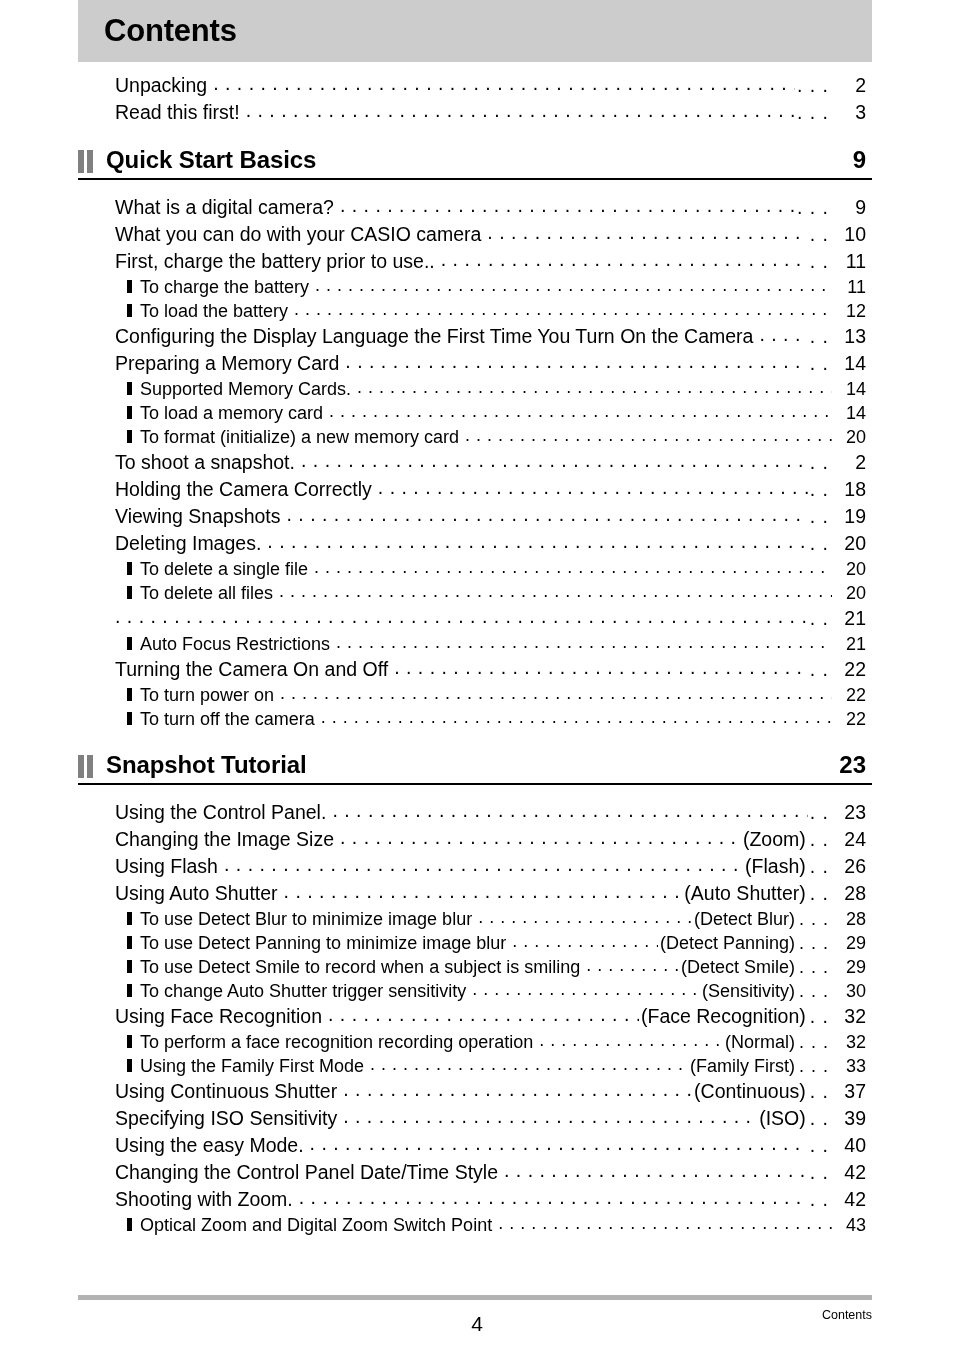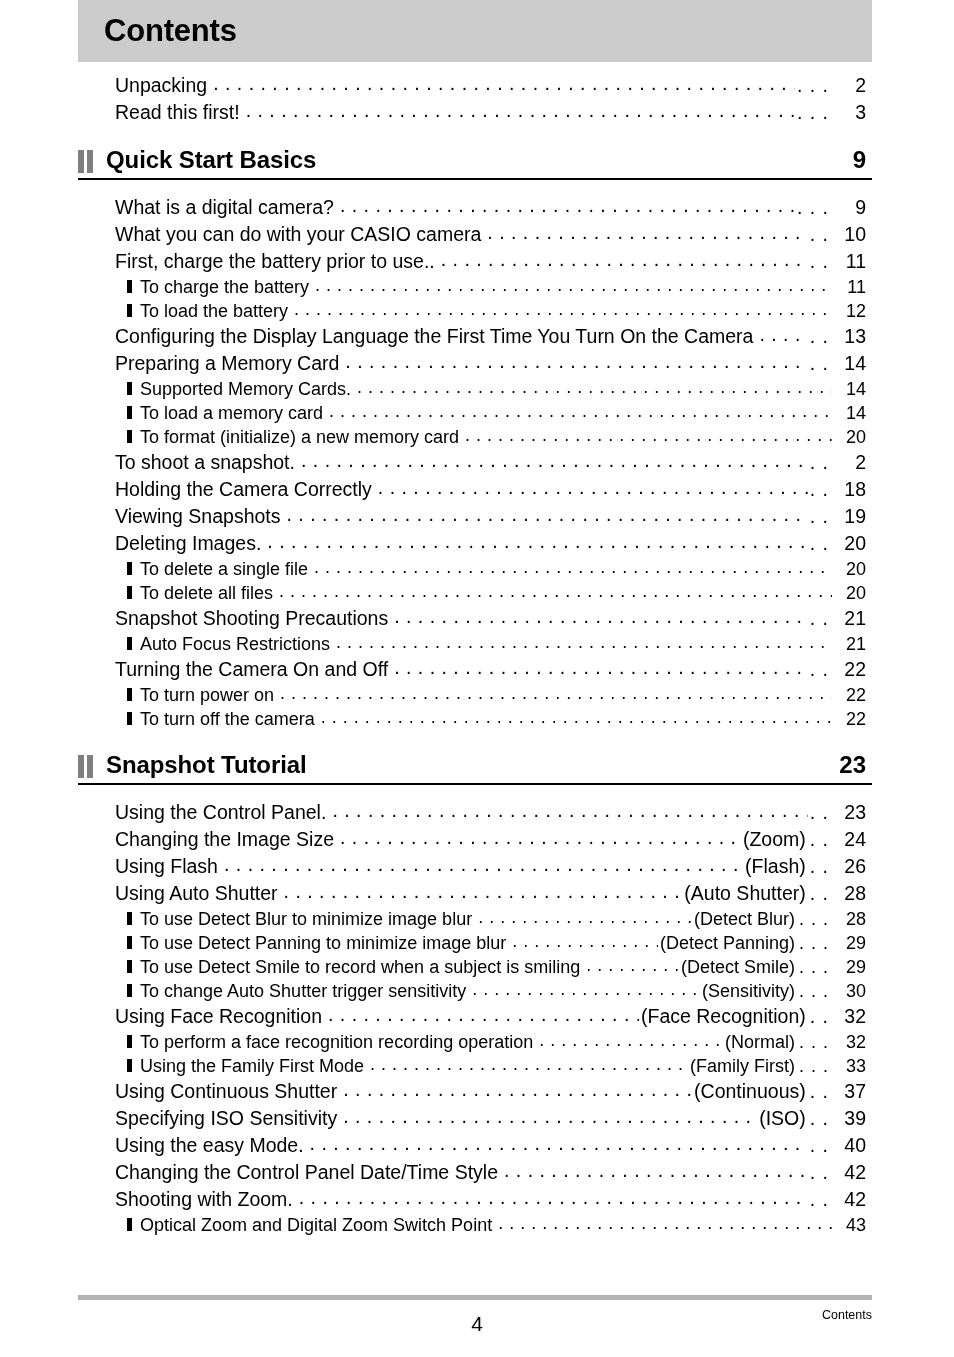--- a/index.html
+++ b/index.html
@@ -327,21 +327,20 @@
           <span class="leader"></span>
           <span class="pageno">20</span>
         </div>
         <div class="row level2">
           <span class="bullet"></span>
           <span class="row-label">To delete all files</span>
           <span class="leader"></span>
           <span class="pageno">20</span>
         </div>
         <div class="row level1">
-          <span class="row-label">Snapshot Shooting Precautions</span>
           <span class="leader"></span>
           <span class="tail-dots">. .</span>
           <span class="pageno">21</span>
         </div>
         <div class="row level2">
           <span class="bullet"></span>
           <span class="row-label">Auto Focus Restrictions</span>
           <span class="leader"></span>
           <span class="pageno">21</span>
         </div>

